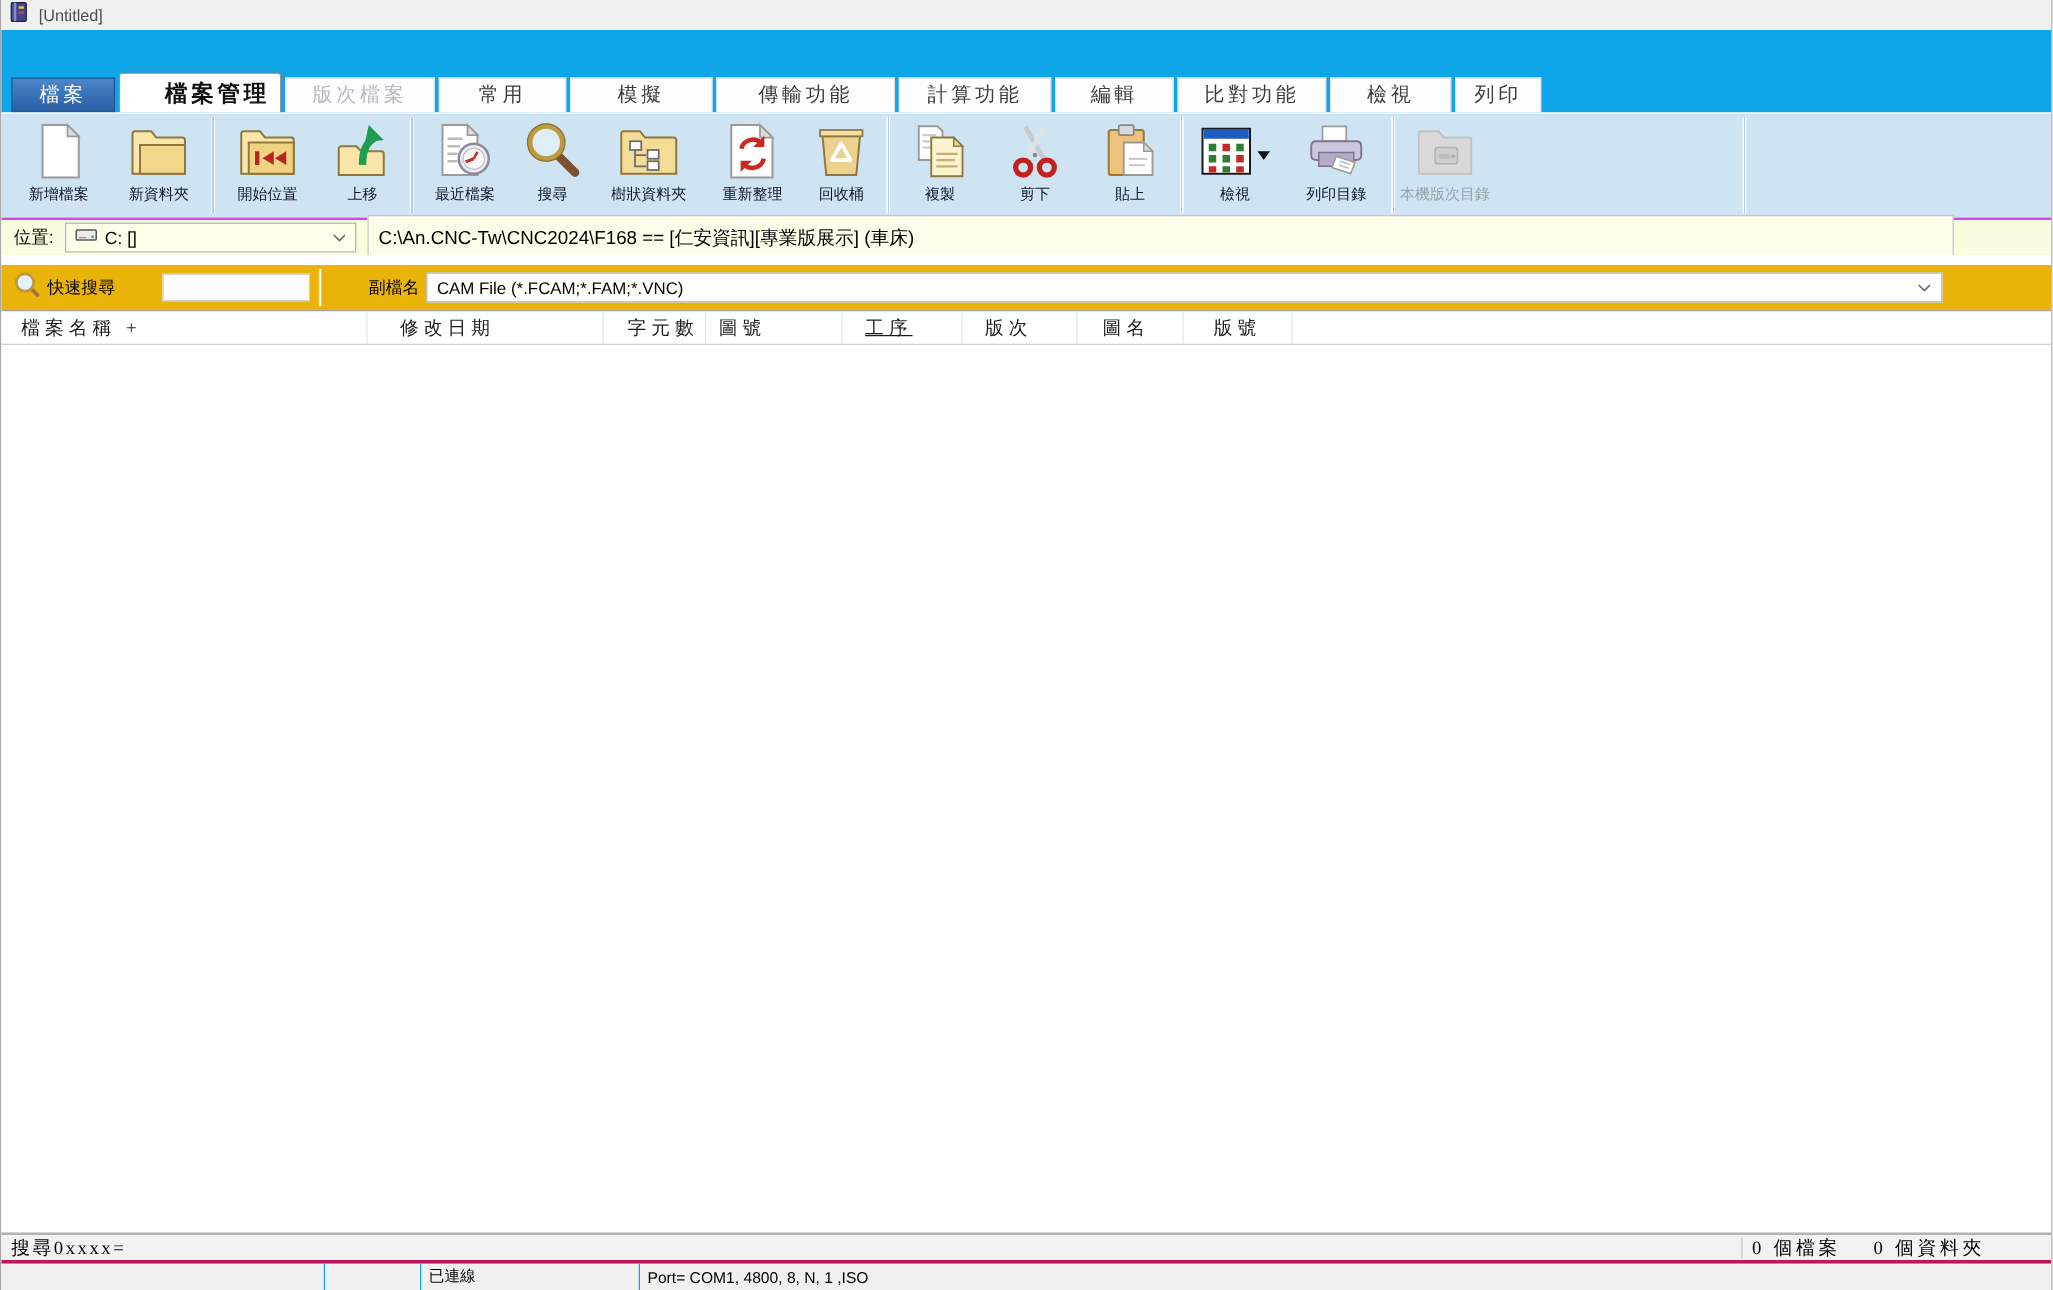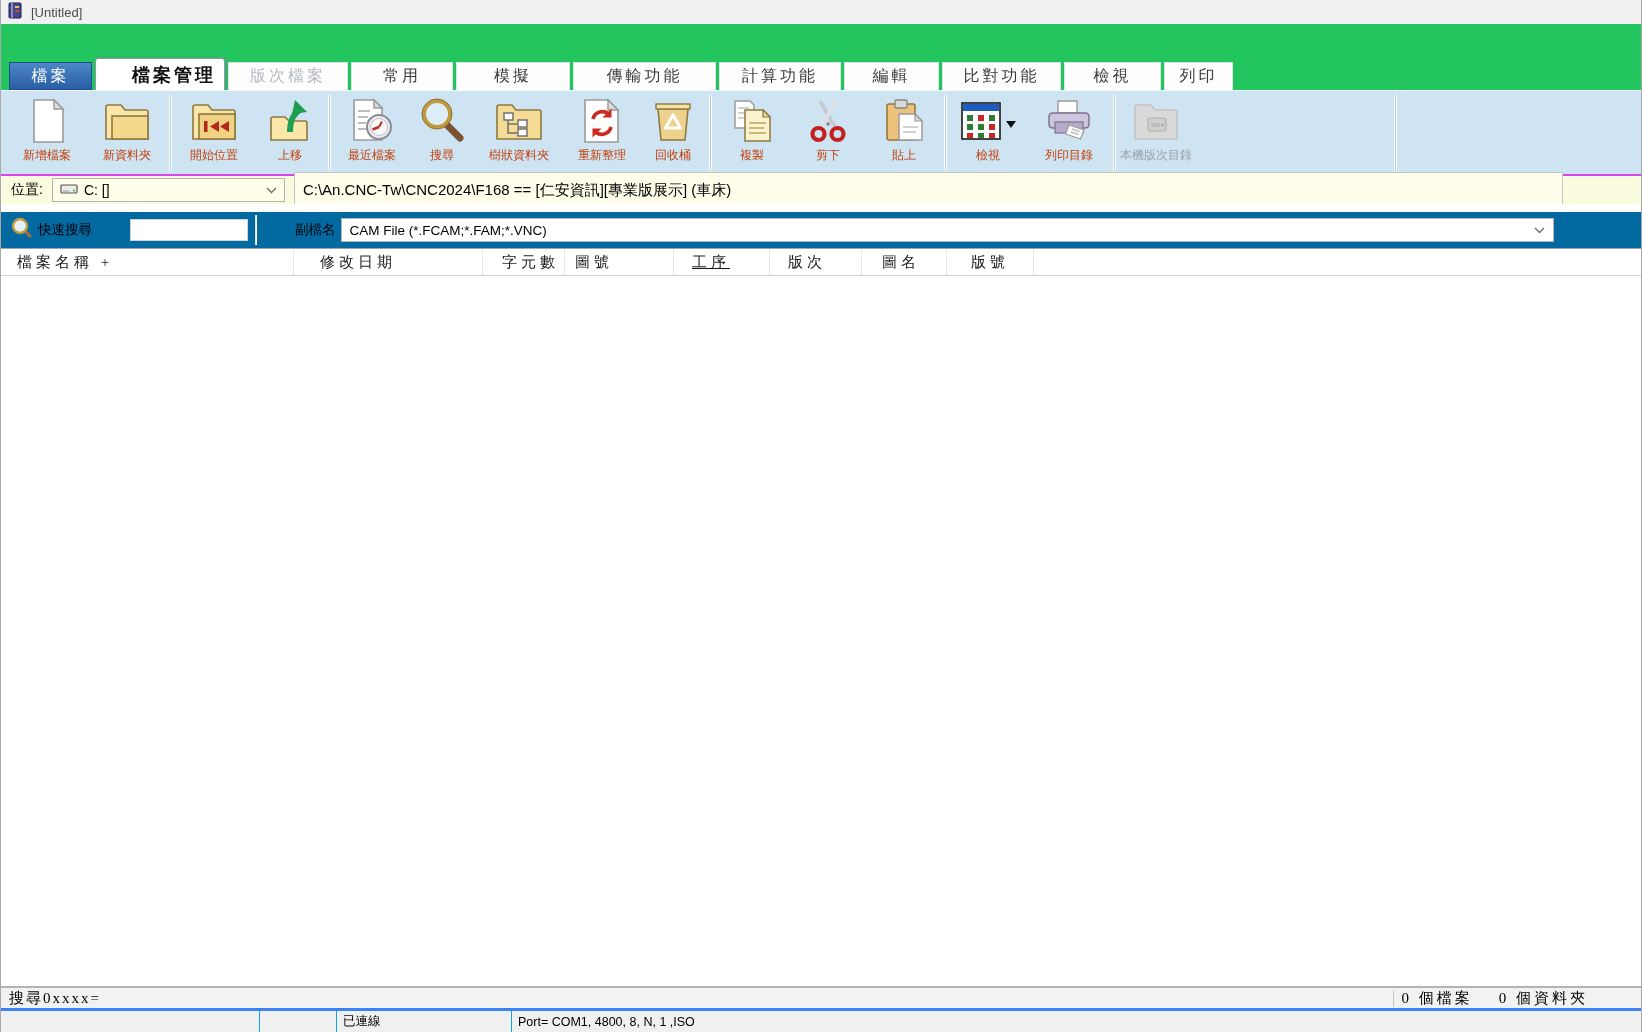--- a/index.html
+++ b/index.html
@@ -7,61 +7,61 @@
   body { font-family:"Liberation Sans", sans-serif; }
   .window{
     width:1642px; height:1032px; background:#ffffff;
     border-left:1px solid #a8a8a8; border-right:1px solid #a8a8a8;
     display:flex; flex-direction:column; overflow:hidden;
   }
   
   .titlebar{ height:24px; background:#f0f0f0; display:flex; align-items:center; padding-left:7px; gap:8px; flex:none;}
   .title-text{ font-size:13px; color:#4d4d4d; }
   
-  .tabstrip{ height:66px; background:#22c55e; display:flex; align-items:flex-end; flex:none; }
+  .tabstrip{ height:66px; background:#0ea5e9; display:flex; align-items:flex-end; flex:none; }
   .tab{
     height:28px; display:flex; align-items:center; justify-content:center;
     font-family:"Liberation Serif", serif; font-size:16px; letter-spacing:3px;
     color:#3c3c3c; background:#fdfdfe; border:1px solid #dde2e9; border-bottom:none;
     margin-right:3px; white-space:nowrap; cursor:default;
   }
   .tab-accent{ width:83px; margin-left:8px; background:linear-gradient(#4c87c7,#2a5ea6); color:#fff; border:1px solid #1f4e8c; }
   .tab-selected{ width:130px; height:32px; font-size:18px; font-weight:bold; color:#101010;
     background:#ffffff; border:1px solid #8a97ad; border-bottom:none; border-radius:3px 3px 0 0;
     box-shadow:2px -1px 3px rgba(120,130,150,.35);padding-left:28px; }
   .tab-disabled{ color:#b4b9c2; }
   .tw120{width:120px}.tw102{width:102px}.tw114{width:114px}.tw143{width:143px}
   .tw122{width:122px}.tw95{width:95px}.tw119{width:119px}.tw97{width:97px}.tw69{width:69px}
   
   .toolbar{ height:84px; background:#cfe4f2; border-top:1px solid #f3f9fd; display:flex; align-items:stretch; padding:2px 0 2px 4px; flex:none;}
   .tb-group{ display:flex; align-items:flex-start; padding:0 2px; }
   .tb-sep{ width:3px; flex:none; margin:1px 0;
     background:linear-gradient(to right,#fafdff 0 1px,#b6cfdf 1px 2px,#fafdff 2px 3px); }
   .tb-btn{ display:flex; flex-direction:column; align-items:center; padding-top:3px; height:78px; cursor:default; }
   .tb-ico{ height:50px; display:flex; align-items:center; justify-content:center; }
-  .tb-lbl{ font-size:12px; color:#c2410c; margin-top:1px; white-space:nowrap; }
+  .tb-lbl{ font-size:12px; color:#0f172a; margin-top:1px; white-space:nowrap; }
   .tb-btn.disabled .tb-lbl{ color:#9aa4ac; }
   .tb-ico-row{ display:flex; align-items:center; gap:4px; height:50px; }
   .dd-arrow{ width:0; height:0; border-left:5px solid transparent; border-right:5px solid transparent; border-top:7px solid #111; margin-top:6px;}
   .w80{width:80px}.w72{width:72px}.w78{width:78px}.w62{width:62px}.w92{width:92px}.w74{width:74px}
   .w68{width:68px}.w76{width:76px}.w84{width:84px}
   .tb-spacer{ width:198px; flex:none; }
   .tb-fill{ flex:1; }
   
   .locrow{ height:30px; background:#fbfbe0; border-top:2px solid #d946ef; display:flex; align-items:center; padding-left:10px; gap:9px; flex:none;}
   .loc-label{ font-size:14px; color:#000; flex:none; }
   .loc-combo{ width:233px; height:24px; background:#fefee9; border:1px solid #b3b3b3; display:flex; align-items:center; padding:0 7px; gap:6px; flex:none; }
   .loc-combo-text{ font-size:14px; color:#000; }
   .chev{ margin-left:auto; display:flex; align-items:center; }
   .loc-path{ flex:1; margin-right:78px; height:36px; border:1px solid #c6c6c6; background:#fdfde9;
     display:flex; align-items:center; padding-left:8px; font-size:15px; color:#000; white-space:nowrap; overflow:hidden;text-align:right;}
   
   .gap-row{ height:8px; background:#ffffff; flex:none; }
   
-  .filterrow{ height:36px; background:#0369a1; display:flex; align-items:center; padding-left:10px; flex:none;}
+  .filterrow{ height:36px; background:#eab308; display:flex; align-items:center; padding-left:10px; flex:none;}
   .qs-label{ font-size:13.5px; color:#000; margin-left:5px; }
   .qs-input{ width:118px; height:22px; border:1px solid #d2d2d2; margin-left:38px; font-size:13px; padding:0 4px; outline:none; font-family:"Liberation Sans",sans-serif;}
   .v-sep{ width:2px; height:30px; border-left:1px solid #e2e2e2; border-right:1px solid #ffffff; margin-left:7px; }
   .ext-label{ font-size:13.5px; color:#000; margin-left:38px; flex:none;}
   .ext-combo{ flex:1; margin-left:5px; margin-right:87px; height:24px; border:1px solid #b5b5b5; background:#fff;
     display:flex; align-items:center; padding:0 8px; font-size:13.5px; color:#000;}
   
   .theader{ height:28px; background:#ffffff; border-top:1px solid #a3a3a3; border-bottom:1px solid #cfcfcf;
     display:flex; align-items:stretch; font-family:"Liberation Serif", serif; font-size:15px;
     letter-spacing:4px; color:#1a1a1a; flex:none;}
@@ -72,21 +72,21 @@
   .th-chars{width:82px; justify-content:flex-end; padding-right:5px;}
   .th-figno{width:109px; padding-left:10px;}
   .th-proc{width:96px; padding-left:18px;text-decoration:underline;}
   .th-ver{width:92px; padding-left:18px;}
   .th-figname{width:85px; padding-left:20px;}
   .th-verno{width:87px; padding-left:24px;}
   .th-fill{flex:1; border-right:none;}
   
   .filelist{ flex:1; background:#ffffff; }
   
-  .resultbar{ height:25px; background:#f2f2f2; border-top:2px solid #b3b3b3; border-bottom:3px solid #3b82f6;
+  .resultbar{ height:25px; background:#f2f2f2; border-top:2px solid #b3b3b3; border-bottom:3px solid #be185d;
     display:flex; align-items:center; font-family:"Liberation Serif", serif; font-size:15px;
     letter-spacing:2px; color:#000; padding-left:8px; flex:none;}
   .rb-left{ flex:1; white-space:nowrap;}
   .rb-sep{ width:1px; height:17px; background:#c6c6c6; margin-right:8px; flex:none;}
   .rb-count{ white-space:nowrap; letter-spacing:3px;}
   .rb-gap{ width:26px; flex:none;}
   .rb-pad{ width:53px; flex:none;}
   
   .statusbar{ height:21px; background:#f0f0f0; display:flex; align-items:center; font-size:12.5px; color:#000; flex:none;}
   .sb-seg{ height:100%; display:flex; align-items:center; padding-left:6px; border-left:1px solid #0ea5e9; white-space:nowrap;}

